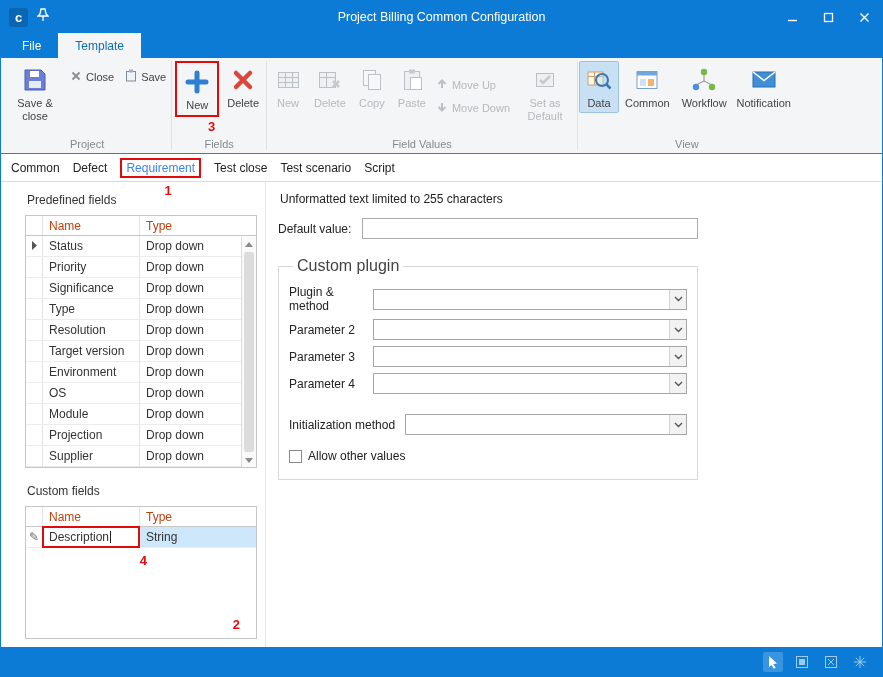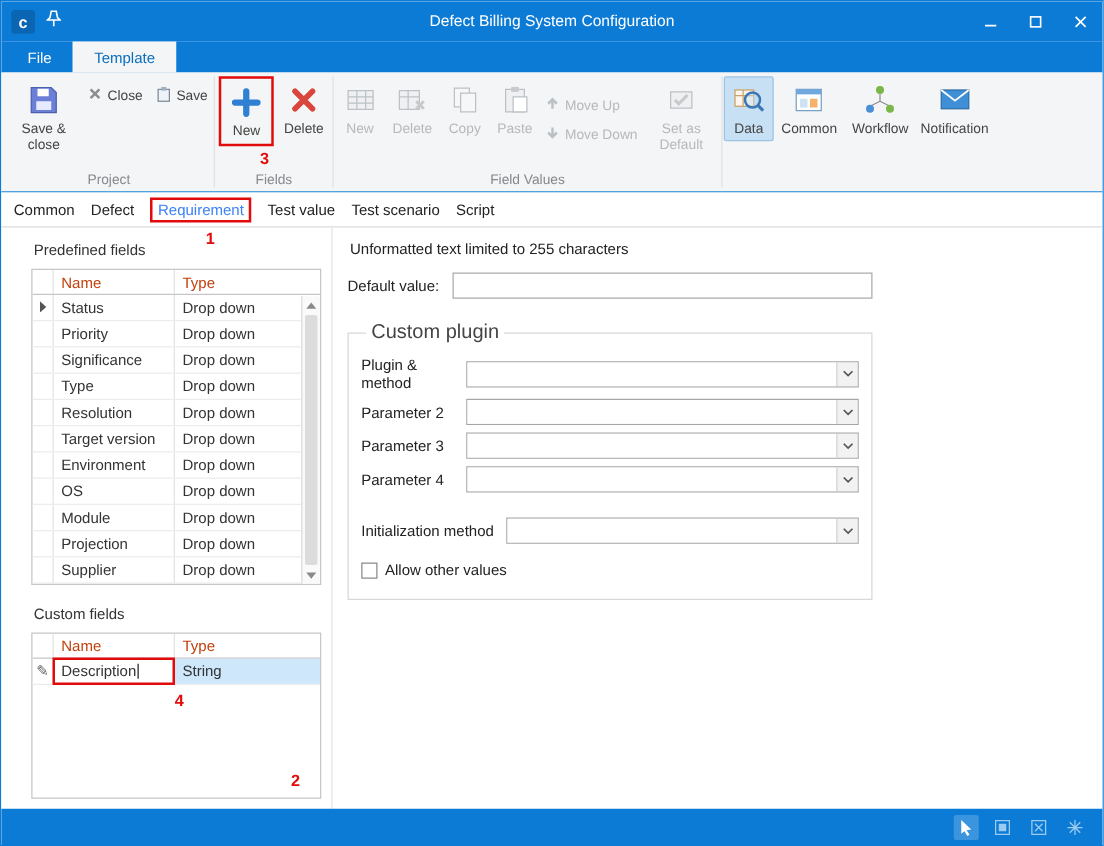--- a/index.html
+++ b/index.html
@@ -100,21 +100,21 @@
 
   <div class="titlebar">
     <div class="tleft">
       <span class="applogo">c</span>
       <span>
         <svg width="12" height="14" viewBox="0 0 12 14">
             <path d="M4 1h4l1 5 2 2H1l2-2zM6 8v5" stroke="#fff" stroke-width="1.3" fill="none"></path>
           </svg>
       </span>
     </div>
-    <div class="ttitle">Defect Billing System Configuration</div>
+    <div class="ttitle">Project Billing Common Configuration</div>
     <div class="tright">
       <span class="capbtn">
         <svg width="11" height="11">
             <path d="M1 8.5h9" stroke="#fff" stroke-width="1.4"></path>
           </svg>
       </span>
       <span class="capbtn">
         <svg width="11" height="11">
             <rect x="1.5" y="1.5" width="8" height="8" fill="none" stroke="#fff" stroke-width="1.3"></rect>
           </svg>
@@ -301,31 +301,32 @@
         <div class="bigbtn">
           <span class="bicon">
             <svg width="26" height="22">
                 <rect x="2" y="3" width="22" height="15" fill="#3f8fd6" stroke="#2d6da8"></rect>
                 <path d="M2 3l11 8.5L24 3" fill="none" stroke="#fff" stroke-width="1.5"></path>
               </svg>
           </span>
           <span>Notification</span>
         </div>
       </div>
+      <div class="glabel">View</div>
     </div>
   </div>
 
   <div class="doctabs">
     <span class="dtab">Common</span>
     <span class="dtab">Defect</span>
     <span class="annwrap">
       <span class="dtab selected">Requirement</span>
       <span class="annnum n1">1</span>
     </span>
-    <span class="dtab">Test value</span>
+    <span class="dtab">Test close</span>
     <span class="dtab">Test scenario</span>
     <span class="dtab">Script</span>
   </div>
 
   <div class="content">
 
     <div class="panel-left">
       <div class="ptitle">Predefined fields</div>
 
       <div class="grid pgrid">

